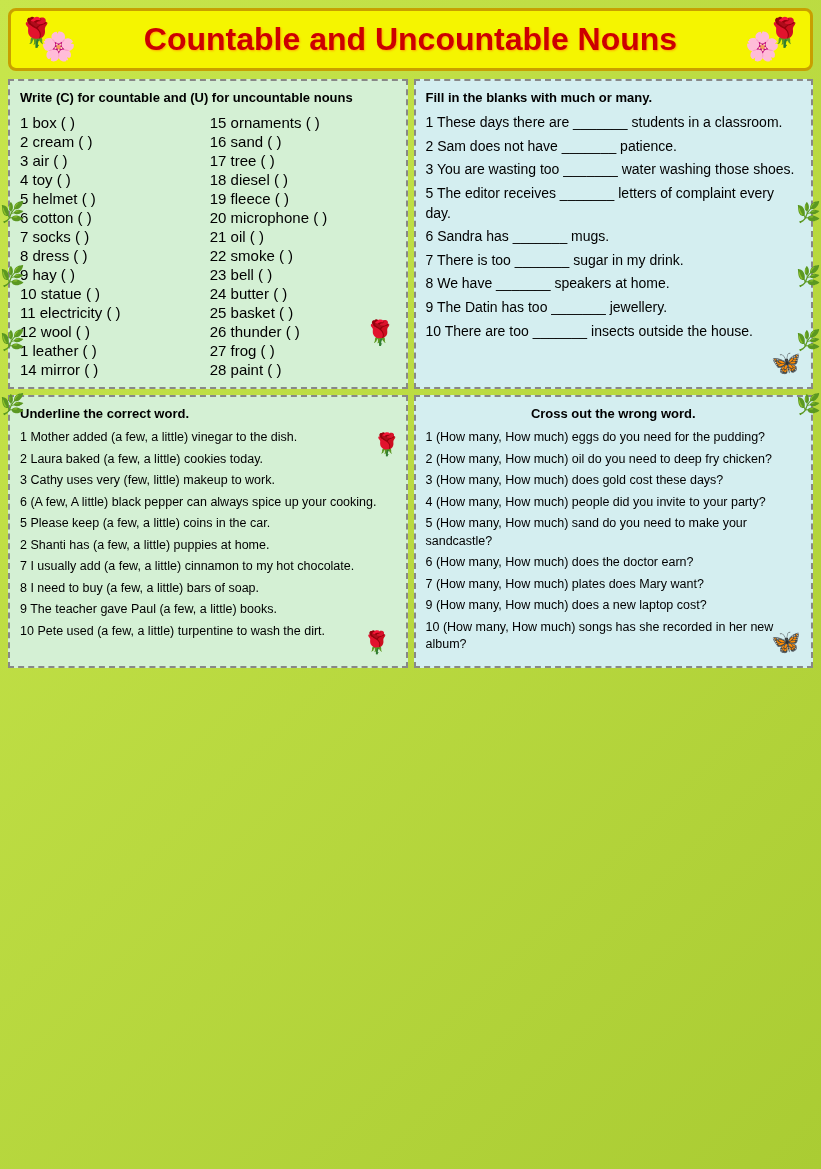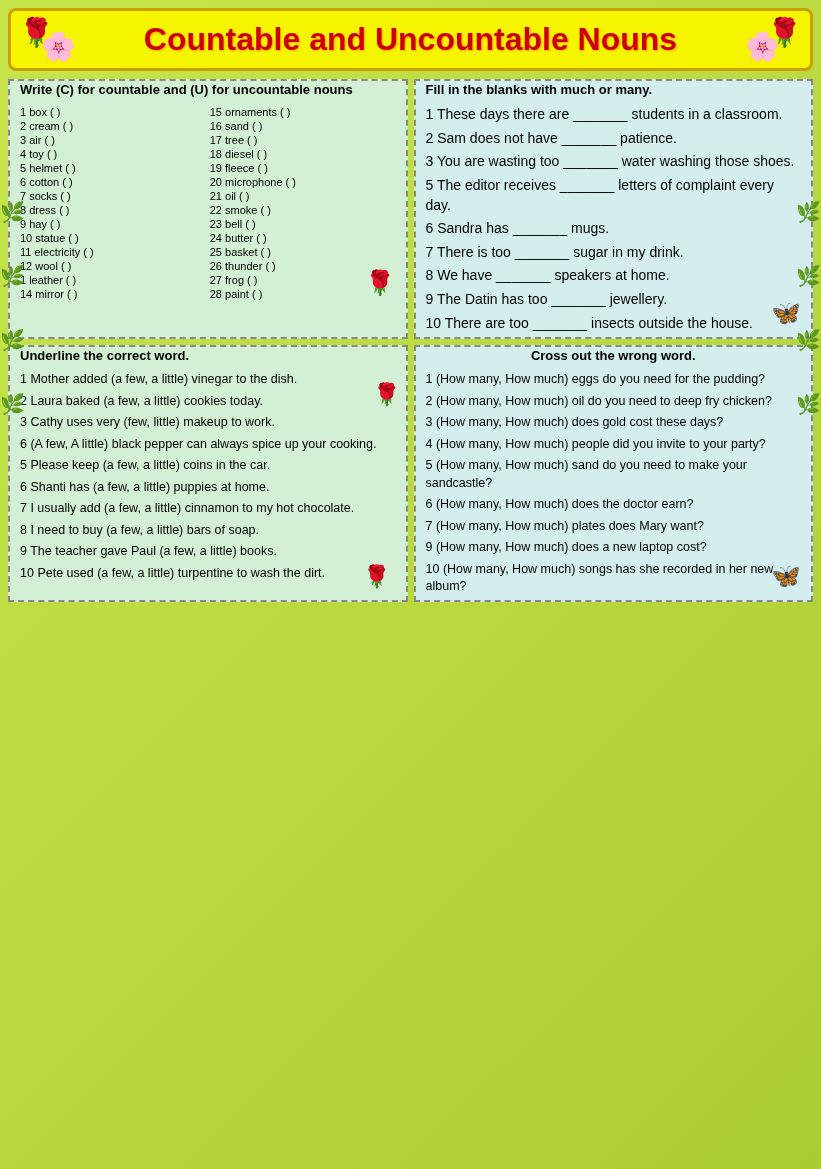--- a/index.html
+++ b/index.html
@@ -50,21 +50,21 @@
     
     .main-grid {
       display: grid;
       grid-template-columns: 1fr 1fr;
       gap: 6px;
     }
 
     .section {
       background-color: #d4f0d4;
       border: 2px dashed #888;
-      padding: 0 10px;
+      padding: 8px 10px;
       position: relative;
     }
     .section.right {
       background-color: #d4eef0;
     }
     .section.bottom-left {
       background-color: #d4f0d4;
     }
     .section.bottom-right {
       background-color: #d4eef0;
@@ -77,21 +77,21 @@
       line-height: 1.4;
     }
 
     
     .noun-grid {
       display: grid;
       grid-template-columns: 1fr 1fr;
       gap: 1px 4px;
     }
     .noun-item {
-      font-size: 11px;
+      font-size: 15px;
       padding: 1px 0;
       white-space: nowrap;
     }
 
     
     .fill-item {
       font-size: 14px;
       margin-bottom: 4px;
       line-height: 1.4;
     }
@@ -175,21 +175,21 @@
     </div>
 
     <div class="section bottom-left">
       <div class="section-title">Underline the correct word.</div>
       <div id="underline-items">
           <div class="exercise-item">1 Mother added (a few, a little) vinegar to the dish.</div>
           <div class="exercise-item">2 Laura baked (a few, a little) cookies today.</div>
           <div class="exercise-item">3 Cathy uses very (few, little) makeup to work.</div>
           <div class="exercise-item">6 (A few, A little) black pepper can always spice up your cooking.</div>
           <div class="exercise-item">5 Please keep (a few, a little) coins in the car.</div>
-          <div class="exercise-item">6 Shanti has (a few, a little) puppies at home.</div>
+          <div class="exercise-item">2 Shanti has (a few, a little) puppies at home.</div>
           <div class="exercise-item">7 I usually add (a few, a little) cinnamon to my hot chocolate.</div>
           <div class="exercise-item">8 I need to buy (a few, a little) bars of soap.</div>
           <div class="exercise-item">9 The teacher gave Paul (a few, a little) books.</div>
           <div class="exercise-item">10 Pete used (a few, a little) turpentine to wash the dirt.</div>
         </div>
       <span style="position:absolute; top:35px; right:5px; font-size:22px;">🌹</span>
       <span style="position:absolute; bottom:10px; right:15px; font-size:22px;">🌹</span>
     </div>
 
     <div class="section bottom-right">

